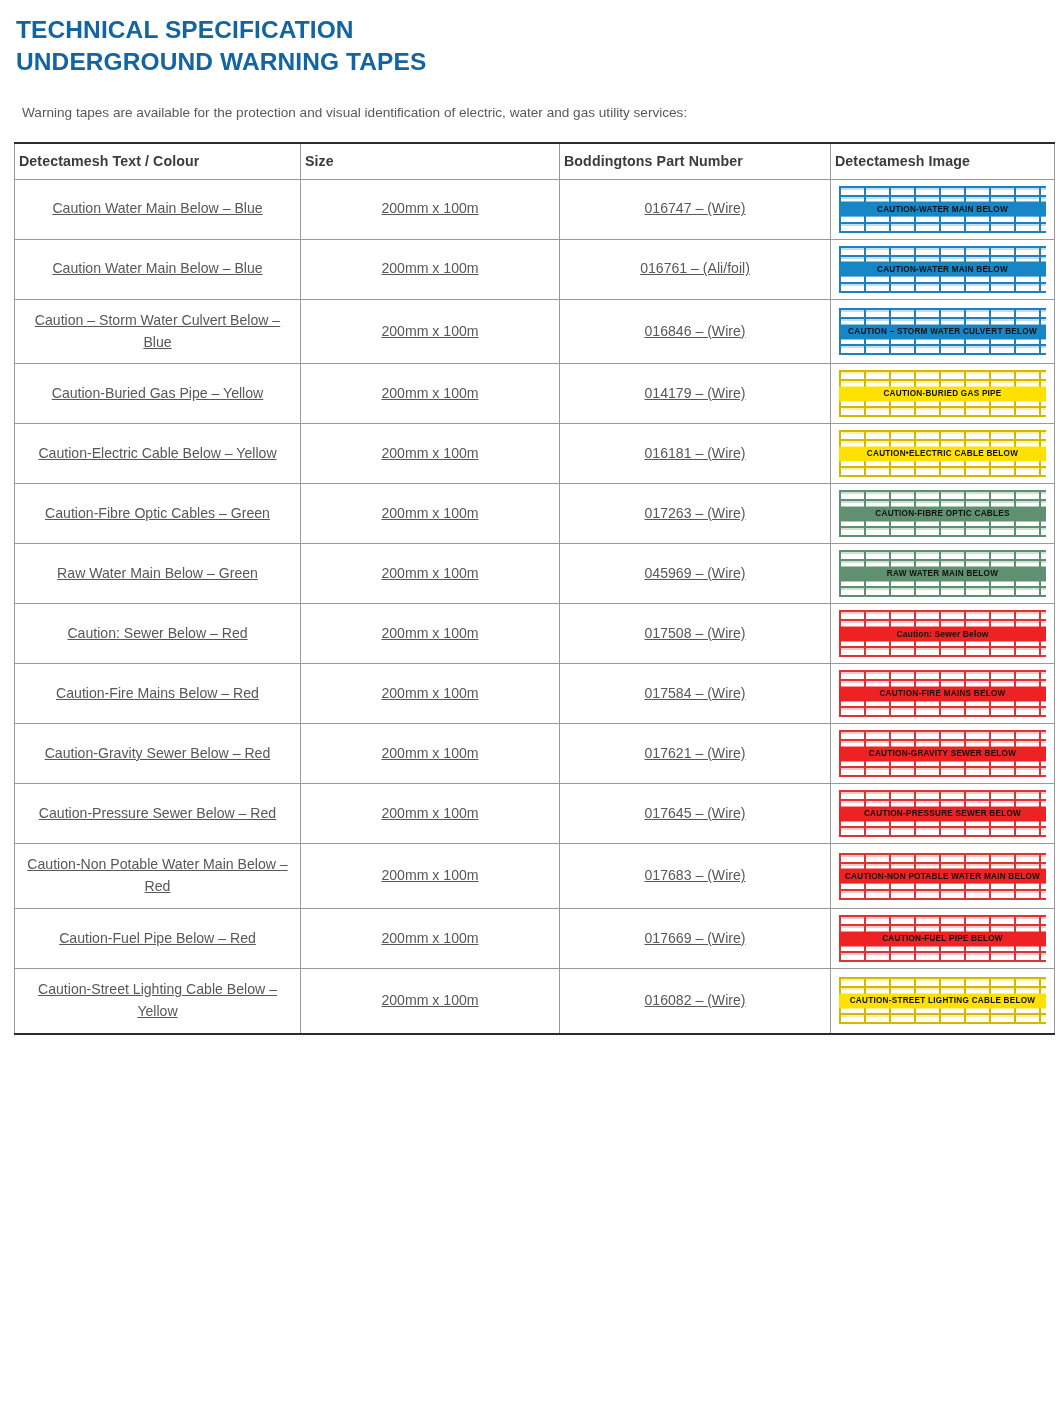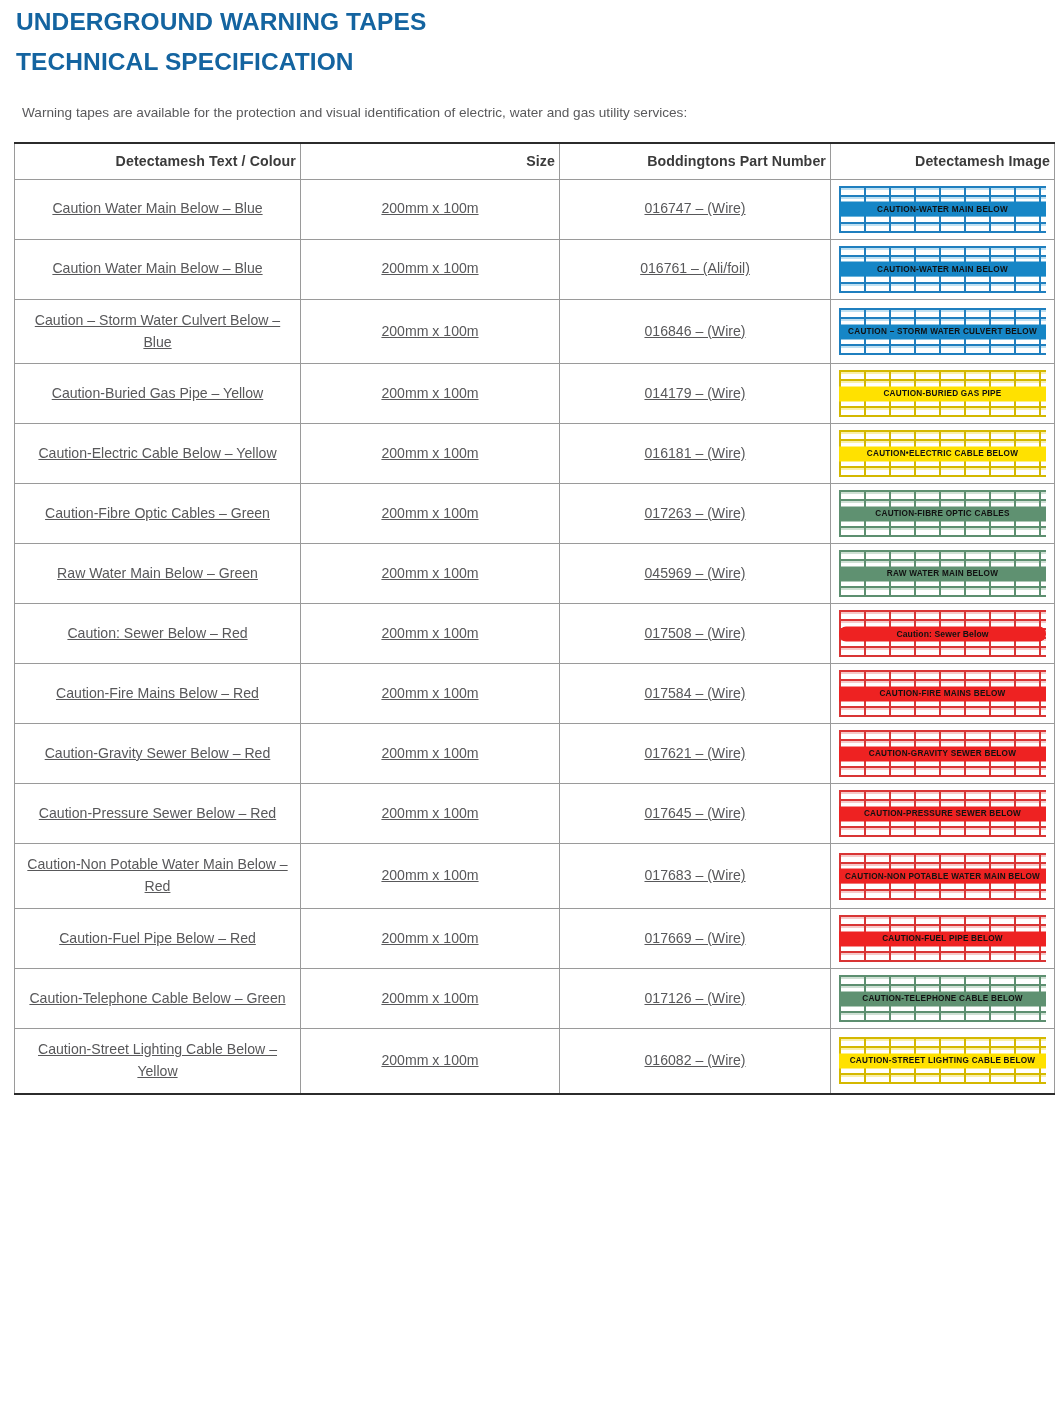--- a/index.html
+++ b/index.html
@@ -61,21 +61,21 @@
     border: 1px solid #9a9a9a;
     vertical-align: middle;
     background: #ffffff;
   }
   table.spec-table thead th {
     border-top: 2px solid #2b2b2b;
     border-bottom: 1px solid #9a9a9a;
     font-size: 14.2px;
     font-weight: bold;
     color: #3b3b3b;
-    text-align: right;
+    text-align: left;
     padding: 9px 4px 10px;
     letter-spacing: 0.1px;
   }
   table.spec-table tbody tr:last-child td {
     border-bottom: 2px solid #2b2b2b;
   }
 
   col.c-text  { width: 286px; }
   col.c-size  { width: 259px; }
   col.c-part  { width: 271px; }
@@ -148,36 +148,36 @@
     justify-content: center;
     background: var(--band);
     color: #111111;
     font-family: "Liberation Sans", sans-serif;
     font-size: 8.2px;
     font-weight: bold;
     letter-spacing: 0.25px;
     white-space: nowrap;
     line-height: 1;
   }
-  .mesh.band-mixedcase .band { letter-spacing: 0.1px; font-size: 8.6px; border-radius: 7px; }
+  .mesh.band-mixedcase .band { letter-spacing: 0.1px; font-size: 8.6px; }
 
   
   .mesh.blue   { --line: #1f7fbf; --pale: #bfe0f2; --band: #1686c6; }
   .mesh.yellow { --line: #d4b800; --pale: #faf0a8; --band: #ffe100; }
   .mesh.green  { --line: #5d8f70; --pale: #cfe0d4; --band: #5f9171; }
   .mesh.red    { --line: #d93535; --pale: #f6c9c9; --band: #ee2222; }
 </style>
 </head>
 <body>
 
 <div class="page">
 
   <div class="title-block">
+    <h1 class="doc-title second">TECHNICAL SPECIFICATION</h1>
     <h1 class="doc-title">UNDERGROUND WARNING TAPES</h1>
-    <h1 class="doc-title second">TECHNICAL SPECIFICATION</h1>
     <p class="intro">Warning tapes are available for the protection and visual identification of electric, water and gas utility services:</p>
   </div>
 
   <table class="spec-table">
     <colgroup>
       <col class="c-text">
       <col class="c-size">
       <col class="c-part">
       <col class="c-image">
     </colgroup>
@@ -340,32 +340,20 @@
           <td class="cell-part">017669 – (Wire)</td>
           <td class="cell-image">
             <div class="mesh red">
               <div class="strands"></div>
               <div class="bars"></div>
               <div class="band">CAUTION-FUEL PIPE BELOW</div>
             </div>
           </td>
         </tr>
         <tr>
-          <td class="cell-text">Caution-Telephone Cable Below – Green</td>
-          <td class="cell-size">200mm x 100m</td>
-          <td class="cell-part">017126 – (Wire)</td>
-          <td class="cell-image">
-            <div class="mesh green">
-              <div class="strands"></div>
-              <div class="bars"></div>
-              <div class="band">CAUTION-TELEPHONE CABLE BELOW</div>
-            </div>
-          </td>
-        </tr>
-        <tr>
           <td class="cell-text">Caution-Street Lighting Cable Below – Yellow</td>
           <td class="cell-size">200mm x 100m</td>
           <td class="cell-part">016082 – (Wire)</td>
           <td class="cell-image">
             <div class="mesh yellow">
               <div class="strands"></div>
               <div class="bars"></div>
               <div class="band">CAUTION-STREET LIGHTING CABLE BELOW</div>
             </div>
           </td>

